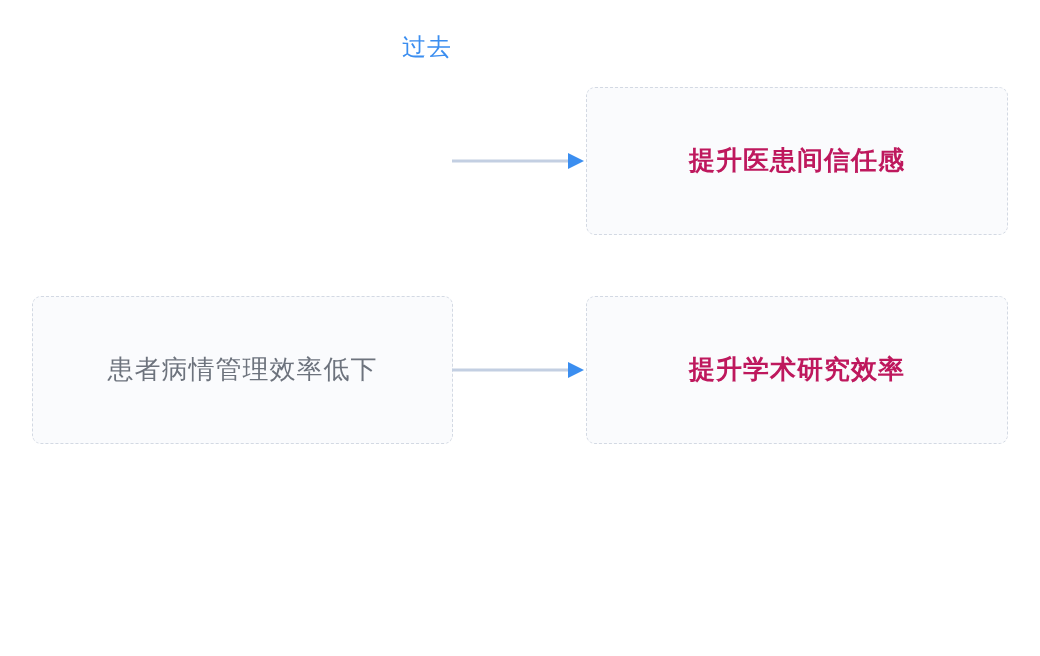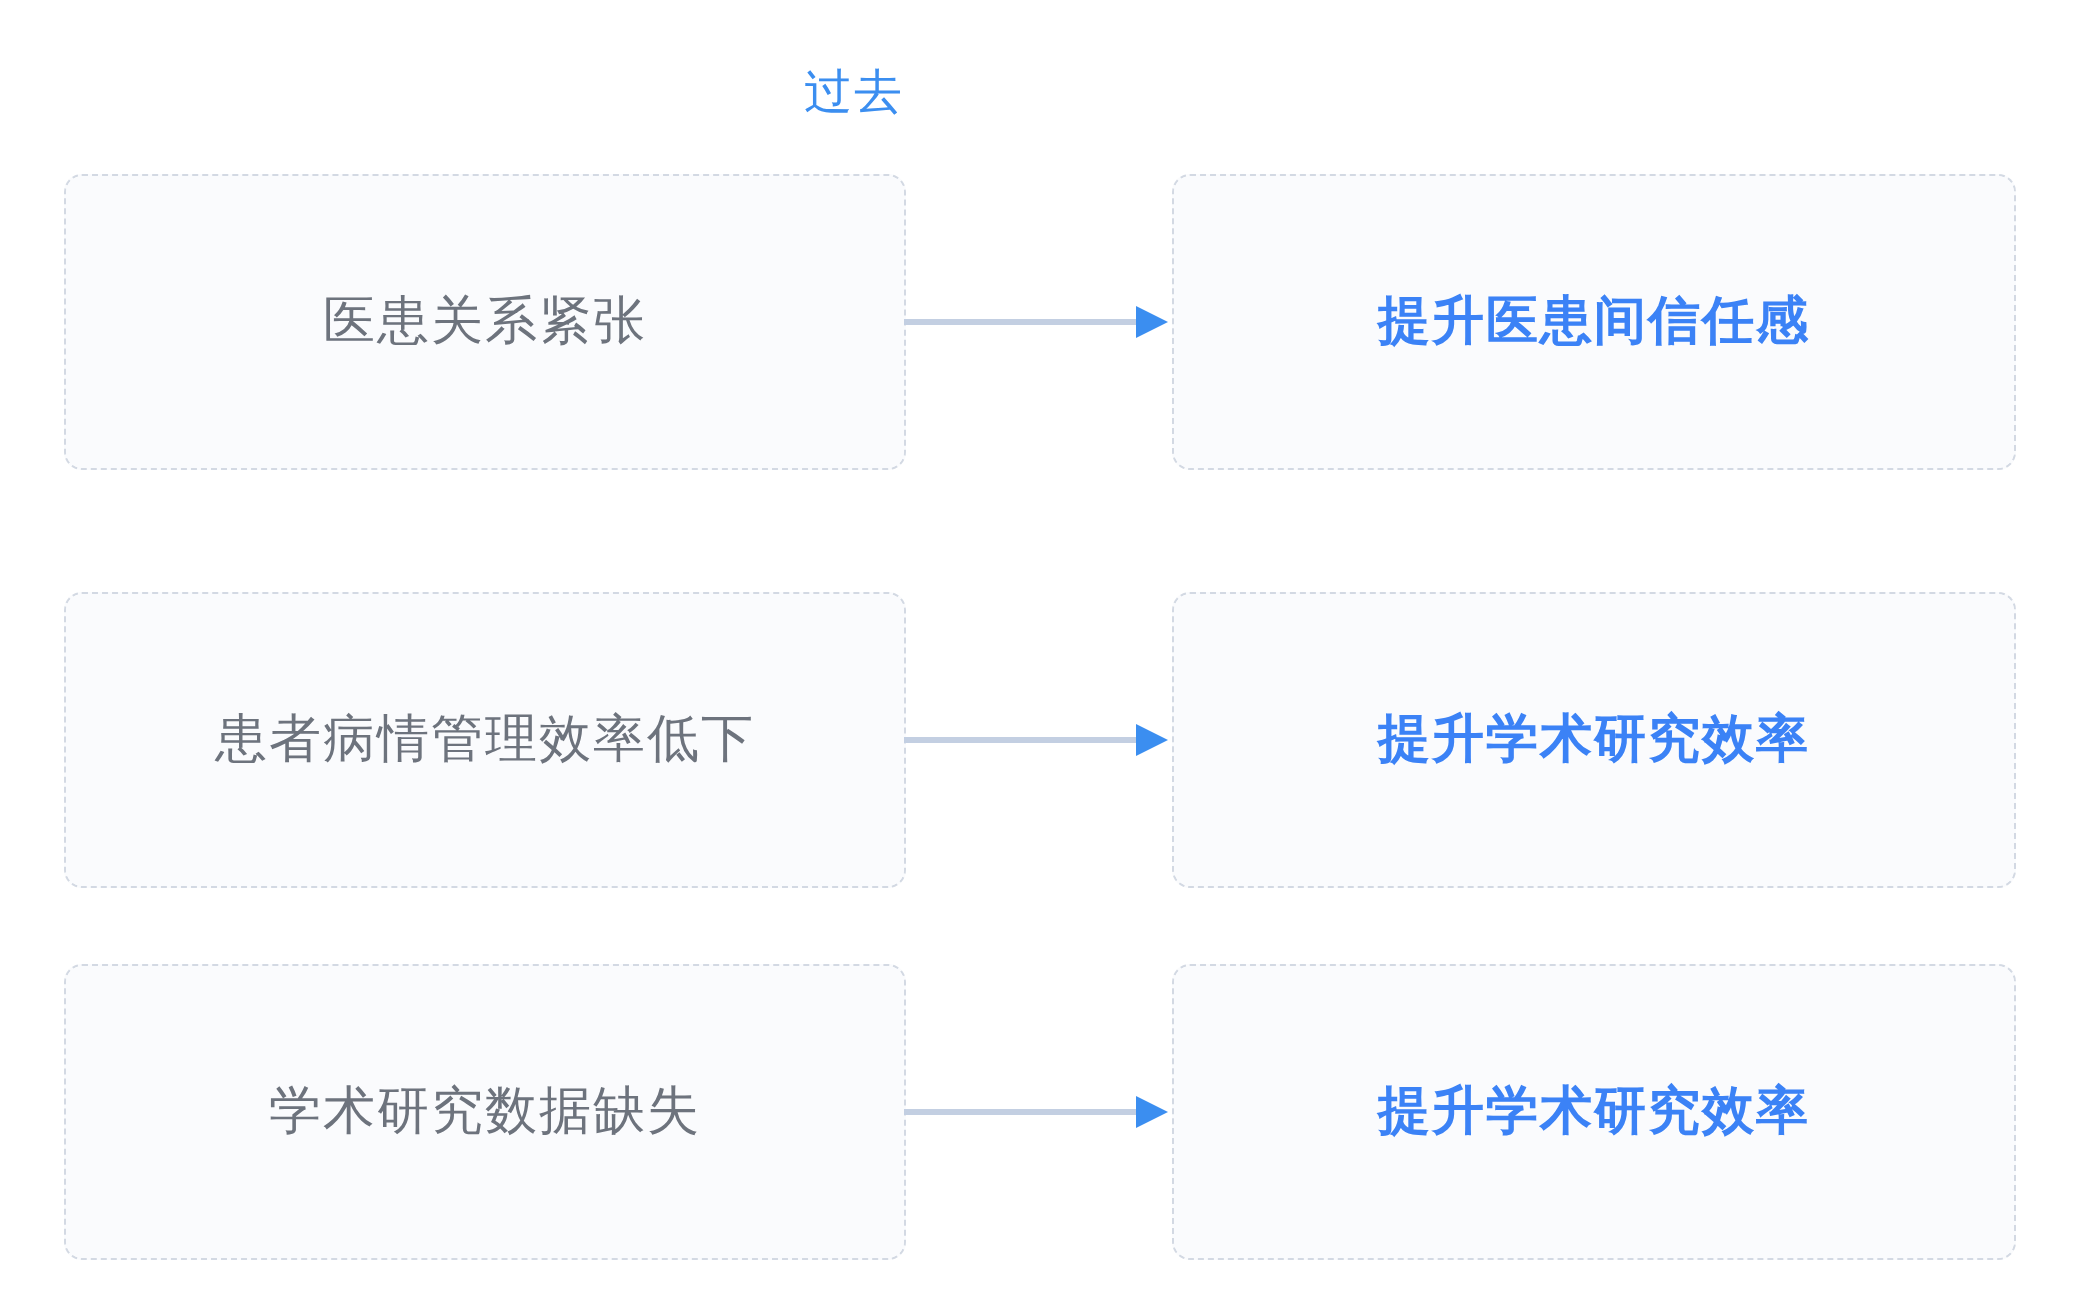--- a/index.html
+++ b/index.html
@@ -75,21 +75,21 @@
     line-height: 1.3;
     letter-spacing: 1px;
     white-space: nowrap;
     text-align: center;
   }
   .box.left .box-text {
     color: #6d737d;
     font-weight: 400;
   }
   .box.right .box-text {
-    color: #3b82f6;
+    color: #be185d;
     font-weight: 700;
   }
 
   
   .connector {
     position: absolute;
     left: 452px;
     top: 63px;
     width: 134px;
     height: 22px;
@@ -100,23 +100,20 @@
   }
 </style>
 </head>
 <body>
 
 <div class="canvas">
 
   <div class="col-header past">过去</div>
 
   <div class="row row-1">
-    <div class="box left">
-      <span class="box-text">医患关系紧张</span>
-    </div>
     <div class="connector">
       <svg width="134" height="22" viewBox="0 0 134 22" xmlns="http://www.w3.org/2000/svg">
         <line x1="0" y1="11" x2="118" y2="11" stroke="#c3cfe2" stroke-width="3"></line>
         <polygon points="116,3 132,11 116,19" fill="#3b8ef0"></polygon>
       </svg>
     </div>
     <div class="box right">
       <span class="box-text">提升医患间信任感</span>
     </div>
   </div>
@@ -129,28 +126,14 @@
       <svg width="134" height="22" viewBox="0 0 134 22" xmlns="http://www.w3.org/2000/svg">
         <line x1="0" y1="11" x2="118" y2="11" stroke="#c3cfe2" stroke-width="3"></line>
         <polygon points="116,3 132,11 116,19" fill="#3b8ef0"></polygon>
       </svg>
     </div>
     <div class="box right">
       <span class="box-text">提升学术研究效率</span>
     </div>
   </div>
 
-  <div class="row row-3">
-    <div class="box left">
-      <span class="box-text">学术研究数据缺失</span>
-    </div>
-    <div class="connector">
-      <svg width="134" height="22" viewBox="0 0 134 22" xmlns="http://www.w3.org/2000/svg">
-        <line x1="0" y1="11" x2="118" y2="11" stroke="#c3cfe2" stroke-width="3"></line>
-        <polygon points="116,3 132,11 116,19" fill="#3b8ef0"></polygon>
-      </svg>
-    </div>
-    <div class="box right">
-      <span class="box-text">提升学术研究效率</span>
-    </div>
-  </div>
 
 </div>
 
 </body></html>

